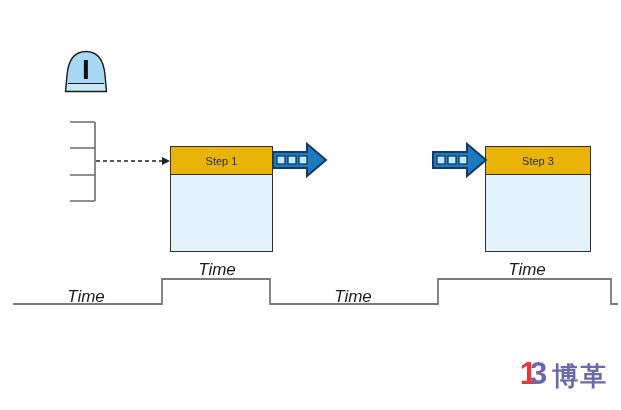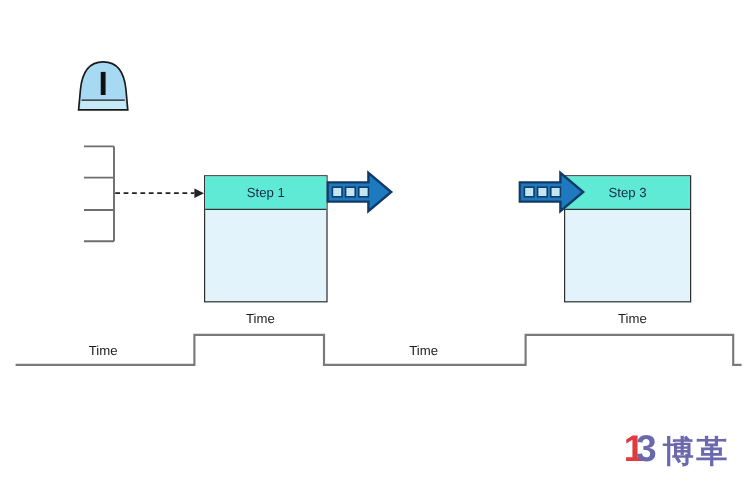--- a/index.html
+++ b/index.html
@@ -18,39 +18,40 @@
     position: absolute;
     top: 146px;
     width: 101px;
     height: 104px;
     border: 1px solid #303030;
     background: #e2f3fb;
     z-index: 2;
   }
   .step-header {
     height: 27px;
-    background: #5eead4;
+    background: #eab308;
     border-bottom: 1px solid #303030;
     display: flex;
     align-items: center;
     justify-content: center;
   }
   .step-label {
     font-size: 11px;
     color: #1b2a4a;
   }
 
   
   .time-label {
     position: absolute;
     transform: translateX(-50%);
-    font-size: 11px;
+    font-size: 17px;
     color: #1c1c1c;
     white-space: nowrap;
     z-index: 2;
+    font-style: italic;
   }
 
   
   .push-arrow { position: absolute; top: 140px; z-index: 3; }
 
   
   .logo {
     position: absolute;
     left: 508px;
     top: 355px;
@@ -121,21 +122,21 @@
     <path d="M3.5,42.5 L5,26 C6.5,9 14,2.5 24,2.5 C34,2.5 41.5,9 43,26 L44.5,42.5 Z" fill="none" stroke="#1a1a1a" stroke-width="1.4"></path>
     <line x1="6" y1="34.5" x2="42" y2="34.5" stroke="#1a1a1a" stroke-width="1.1"></line>
     <text x="24" y="30" text-anchor="middle" font-size="28" font-weight="bold" fill="#101010">I</text>
   </svg>
 
   <div class="step-box" style="left:170px;">
     <div class="step-header">
       <span class="step-label">Step 1</span>
     </div>
   </div>
-  <div class="step-box" style="left:470px; width:104px;">
+  <div class="step-box" style="left:485px; width:104px;">
     <div class="step-header">
       <span class="step-label">Step 3</span>
     </div>
   </div>
 
   <svg class="push-arrow" style="left:272px;" width="56" height="40" viewBox="0 0 56 40">
     <polygon points="1,12 35,12 35,4 54,20 35,36 35,28 1,28" fill="#1e7abf" stroke="#123a66" stroke-width="2"></polygon>
     <rect x="5" y="16" width="8" height="8" fill="#c3e6f5" stroke="#123a66" stroke-width="1.3"></rect>
     <rect x="16" y="16" width="8" height="8" fill="#c3e6f5" stroke="#123a66" stroke-width="1.3"></rect>
     <rect x="27" y="16" width="8" height="8" fill="#c3e6f5" stroke="#123a66" stroke-width="1.3"></rect>

